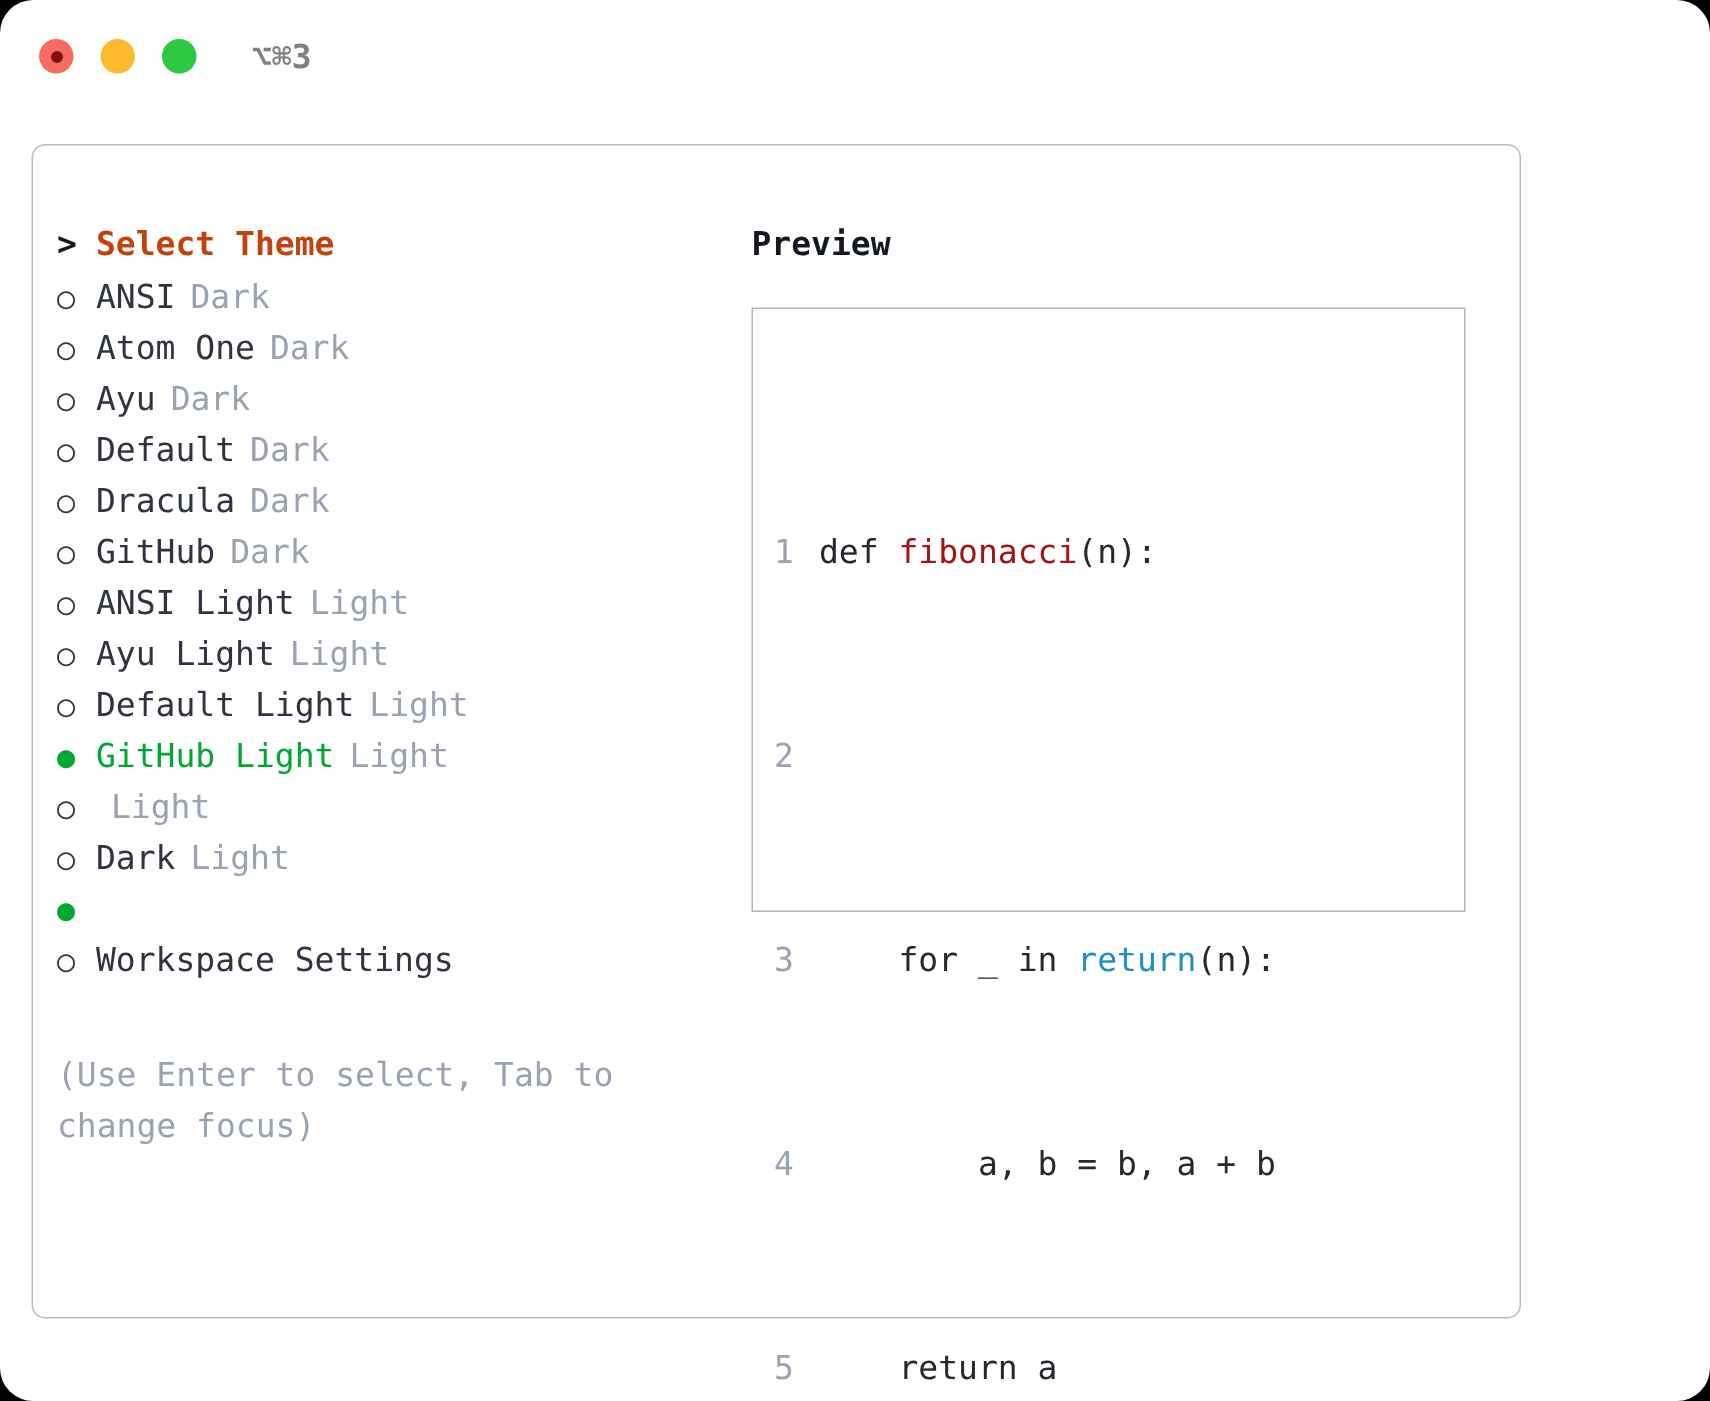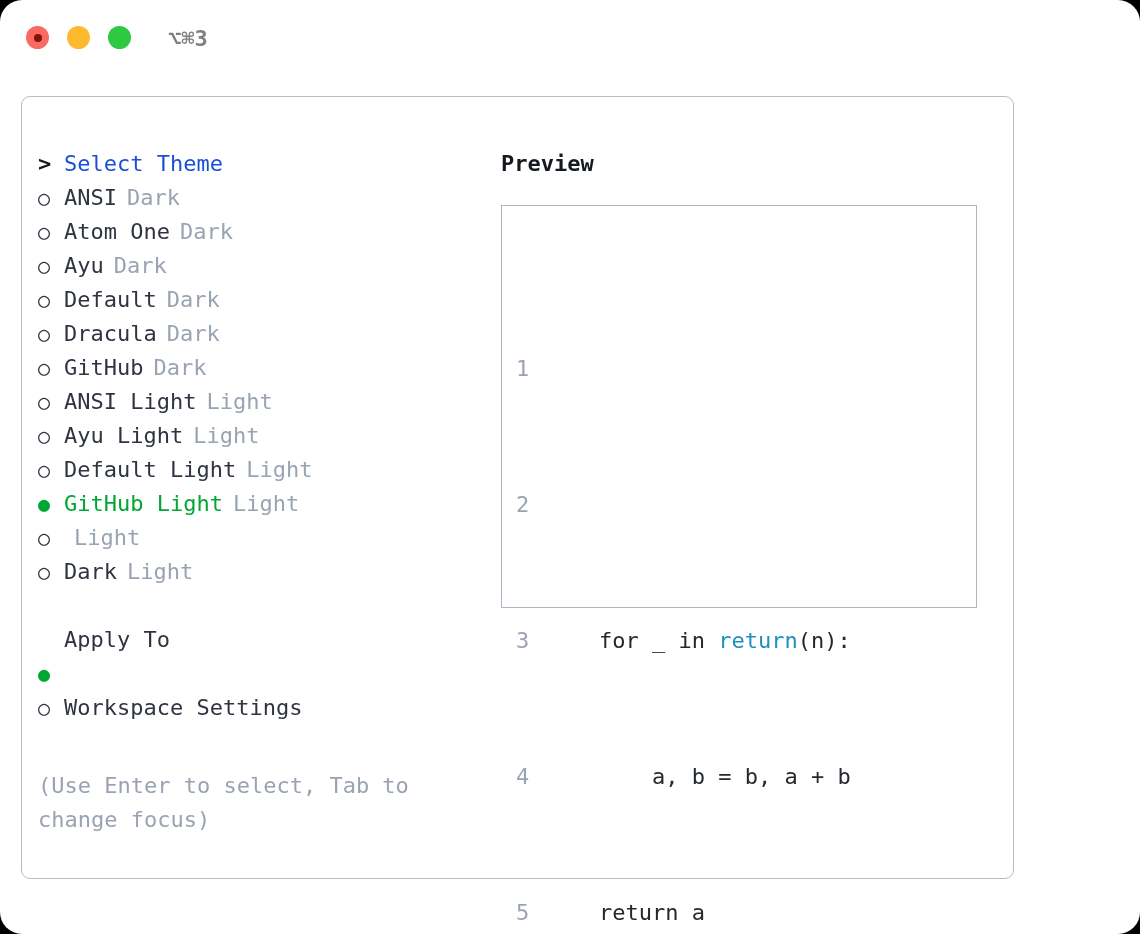--- a/index.html
+++ b/index.html
@@ -106,21 +106,21 @@
     font-size: 20px;
     line-height: 34px;
   }
   .marker.caret {
     font-weight: bold;
     color: #14181f;
     font-size: 22px;
   }
   .marker.on { color: #00a832; }
   .label { color: #2f3440; }
-  .label.bold { font-weight: normal; color: #1d4ed8; }
+  .label.bold { font-weight: bold; color: #c2410c; }
   .label.sel  { color: #00a832; }
   .tag {
     color: #9aa3b2;
     margin-left: 10px;
   }
 
   .section-head {
     margin-top: 34px;
   }
   .hint {
@@ -263,24 +263,20 @@
         <span class="marker">○</span>
         <span class="tag">Light</span>
       </div>
 
       <div class="row">
         <span class="marker">○</span>
         <span class="label">Dark</span>
         <span class="tag">Light</span>
       </div>
 
-      <div class="row section-head">
-        <span class="marker"> </span>
-        <span class="label">Apply To</span>
-      </div>
 
       <div class="row">
         <span class="marker on">●</span>
       </div>
 
       <div class="row">
         <span class="marker">○</span>
         <span class="label">Workspace Settings</span>
       </div>
 
@@ -288,20 +284,21 @@
     </div>
 
     <div class="right-col">
       <div class="preview-title">Preview</div>
 
       <div class="preview-box">
         <div class="code">
 
           <div class="cline">
             <span class="gutter">1</span>
+            <span class="ctext"><span class="tok-kw">def </span><span class="tok-fn">fibonacci</span><span class="tok-plain">(n):</span></span>
           </div>
 
           <div class="cline">
             <span class="gutter">2</span>
           </div>
 
           <div class="cline">
             <span class="gutter">3</span>
             <span class="ctext"><span class="tok-kw">    for _ in </span><span class="tok-call">return</span><span class="tok-plain">(n):</span></span>
           </div>

